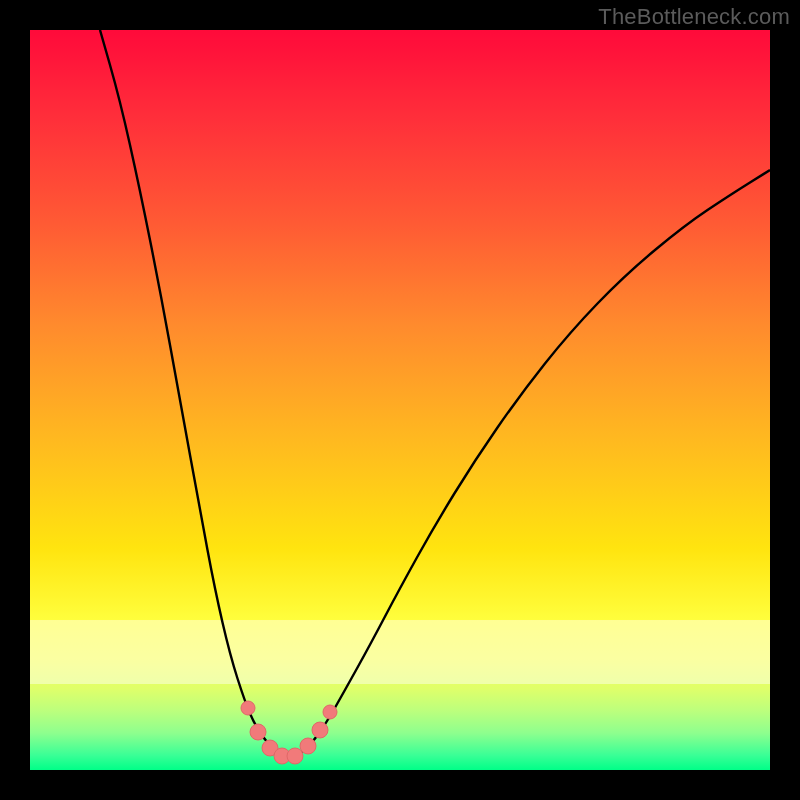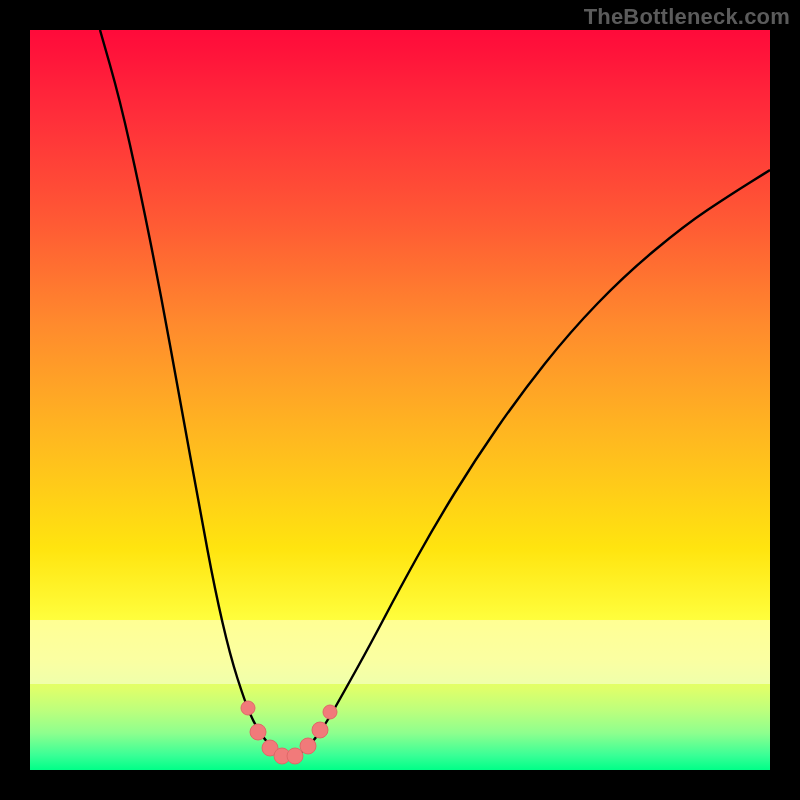--- a/index.html
+++ b/index.html
@@ -45,21 +45,21 @@
     left: 0;
     width: 100%;
     background: rgba(255,255,255,0.45);
   }
   .watermark {
     position: absolute;
     top: 4px;
     right: 10px;
     color: #5b5b5b;
     font-size: 22px;
-    font-weight: 700;
+    font-weight: 400;
     letter-spacing: 0.2px;
     z-index: 20;
   }
   svg.curve {
     position: absolute;
     left: 0;
     top: 0;
     width: 740px;
     height: 740px;
     z-index: 10;

